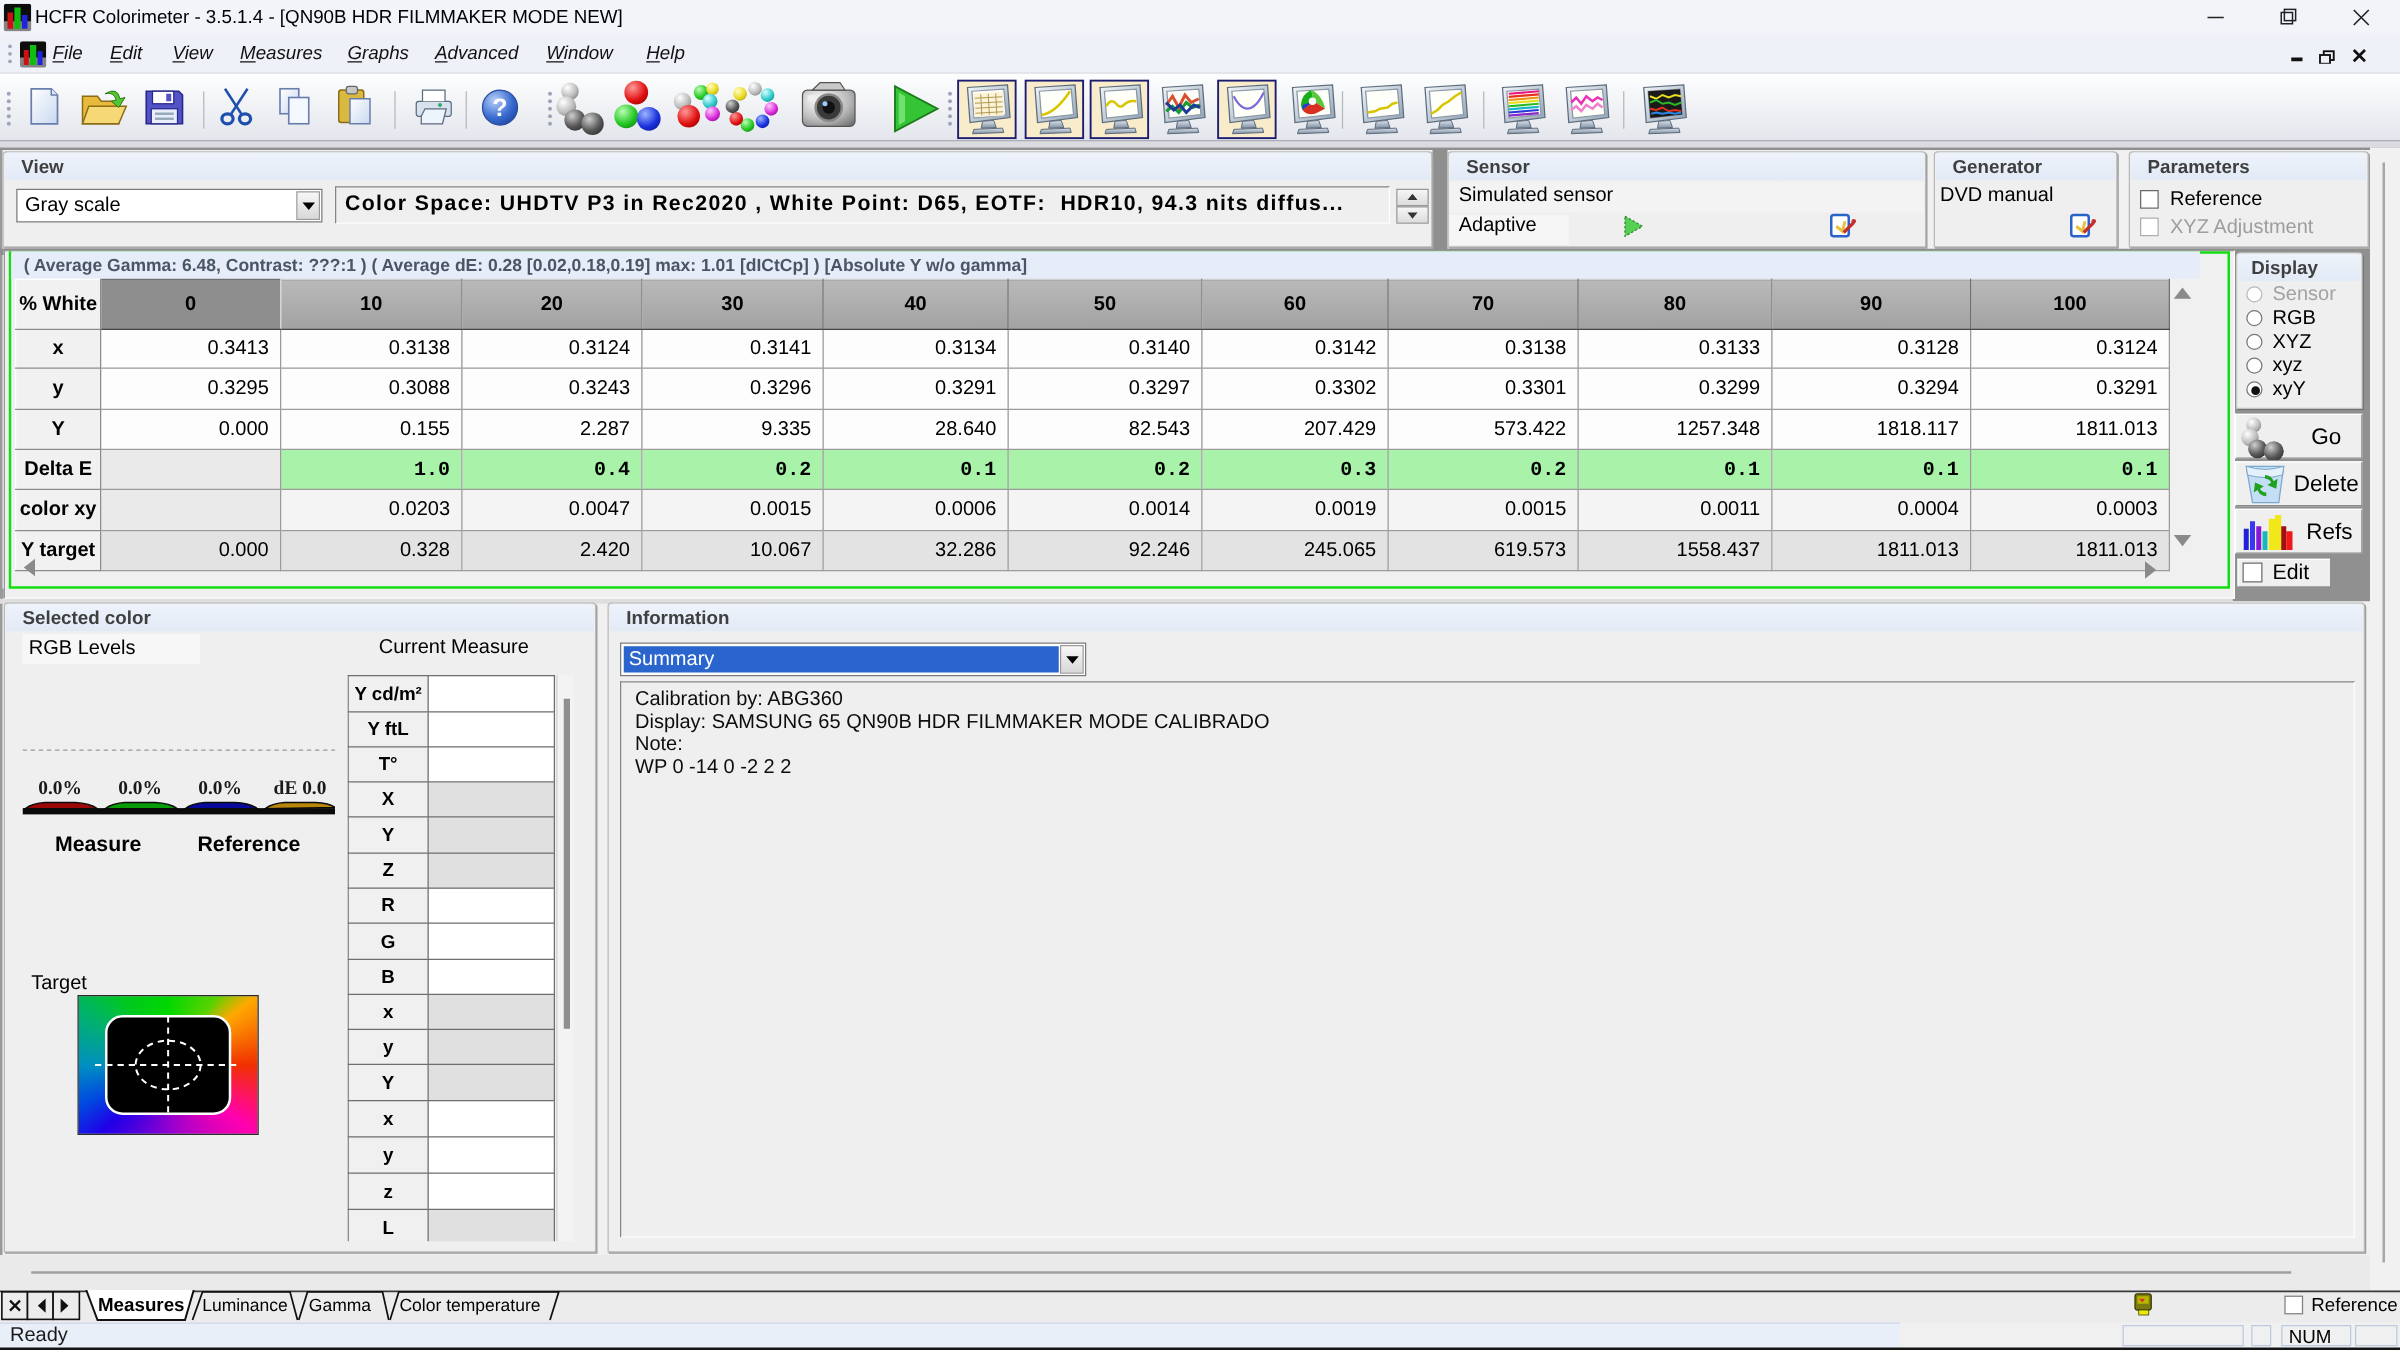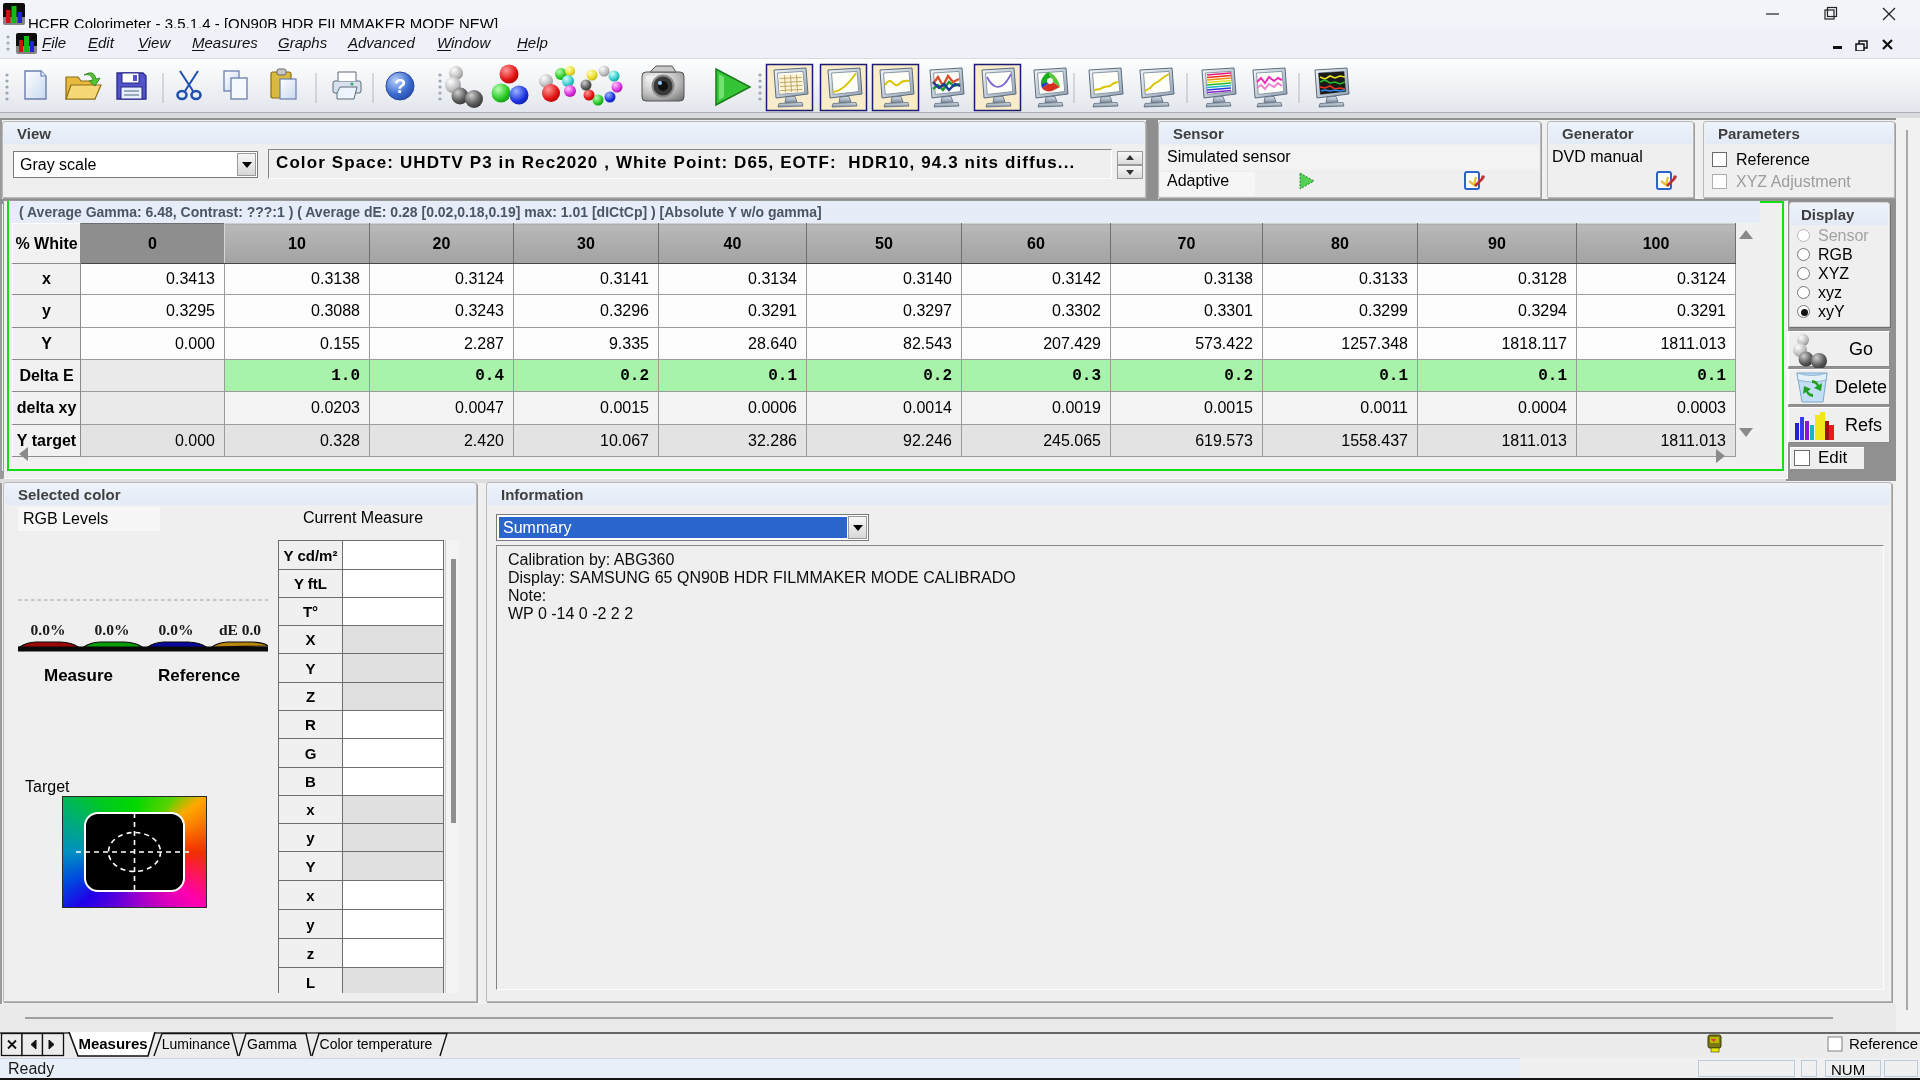--- a/index.html
+++ b/index.html
@@ -1,21 +1,21 @@
 <!DOCTYPE html>
 <html><head>
 <meta charset="utf-8">
 <style>
 * { margin:0; padding:0; box-sizing:border-box; }
 html,body { width:1920px; height:1080px; overflow:hidden; }
 body { font-family:"Liberation Sans", sans-serif; position:relative; background:#f0f0f0; }
 .abs { position:absolute; }
 
 #titlebar { left:0; top:0; width:1920px; height:28px; background:#f2f4fa; }
-#titlebar .ttxt { left:28px; top:15px; font-size:15px; color:#000; }
+#titlebar .ttxt { left:28px; top:5px; font-size:15px; color:#000; }
 #menubar { left:0; top:28px; width:1920px; height:31px; background:#eef1f8; border-bottom:1px solid #d8dadd; }
 .mitem { position:absolute; top:6px; font-size:15px; color:#111;font-style:italic; }
 .mitem u { text-decoration:underline; text-underline-offset:2px; }
 #toolbar { left:0; top:59px; width:1920px; height:53px; background:linear-gradient(#fdfefe,#e3e6ec); }
 #tbedge { left:0; top:112px; width:1920px; height:6px; background:#d9dbdf; border-top:1px solid #aaadb3; }
 
 .panel { position:absolute; background:#efefef; border:1px solid #b9b9b9; border-radius:3px 3px 0 0;
          box-shadow:1px 1px 0 #9d9d9d; }
 .phead { position:absolute; left:1px; right:1px; top:0; height:22px; border-radius:3px 3px 0 0;
          background:linear-gradient(#eef3fb,#e2eaf6); }
@@ -528,21 +528,21 @@
         <td class="d">0.2</td>
         <td class="d">0.1</td>
         <td class="d">0.2</td>
         <td class="d">0.3</td>
         <td class="d">0.2</td>
         <td class="d">0.1</td>
         <td class="d">0.1</td>
         <td class="d">0.1</td>
       </tr>
   <tr class="rdx" style="height:33px">
-        <td class="rh">delta xy</td>
+        <td class="rh">color xy</td>
         <td class="e0"></td>
         <td class="d">0.0203</td>
         <td class="d">0.0047</td>
         <td class="d">0.0015</td>
         <td class="d">0.0006</td>
         <td class="d">0.0014</td>
         <td class="d">0.0019</td>
         <td class="d">0.0015</td>
         <td class="d">0.0011</td>
         <td class="d">0.0004</td>

